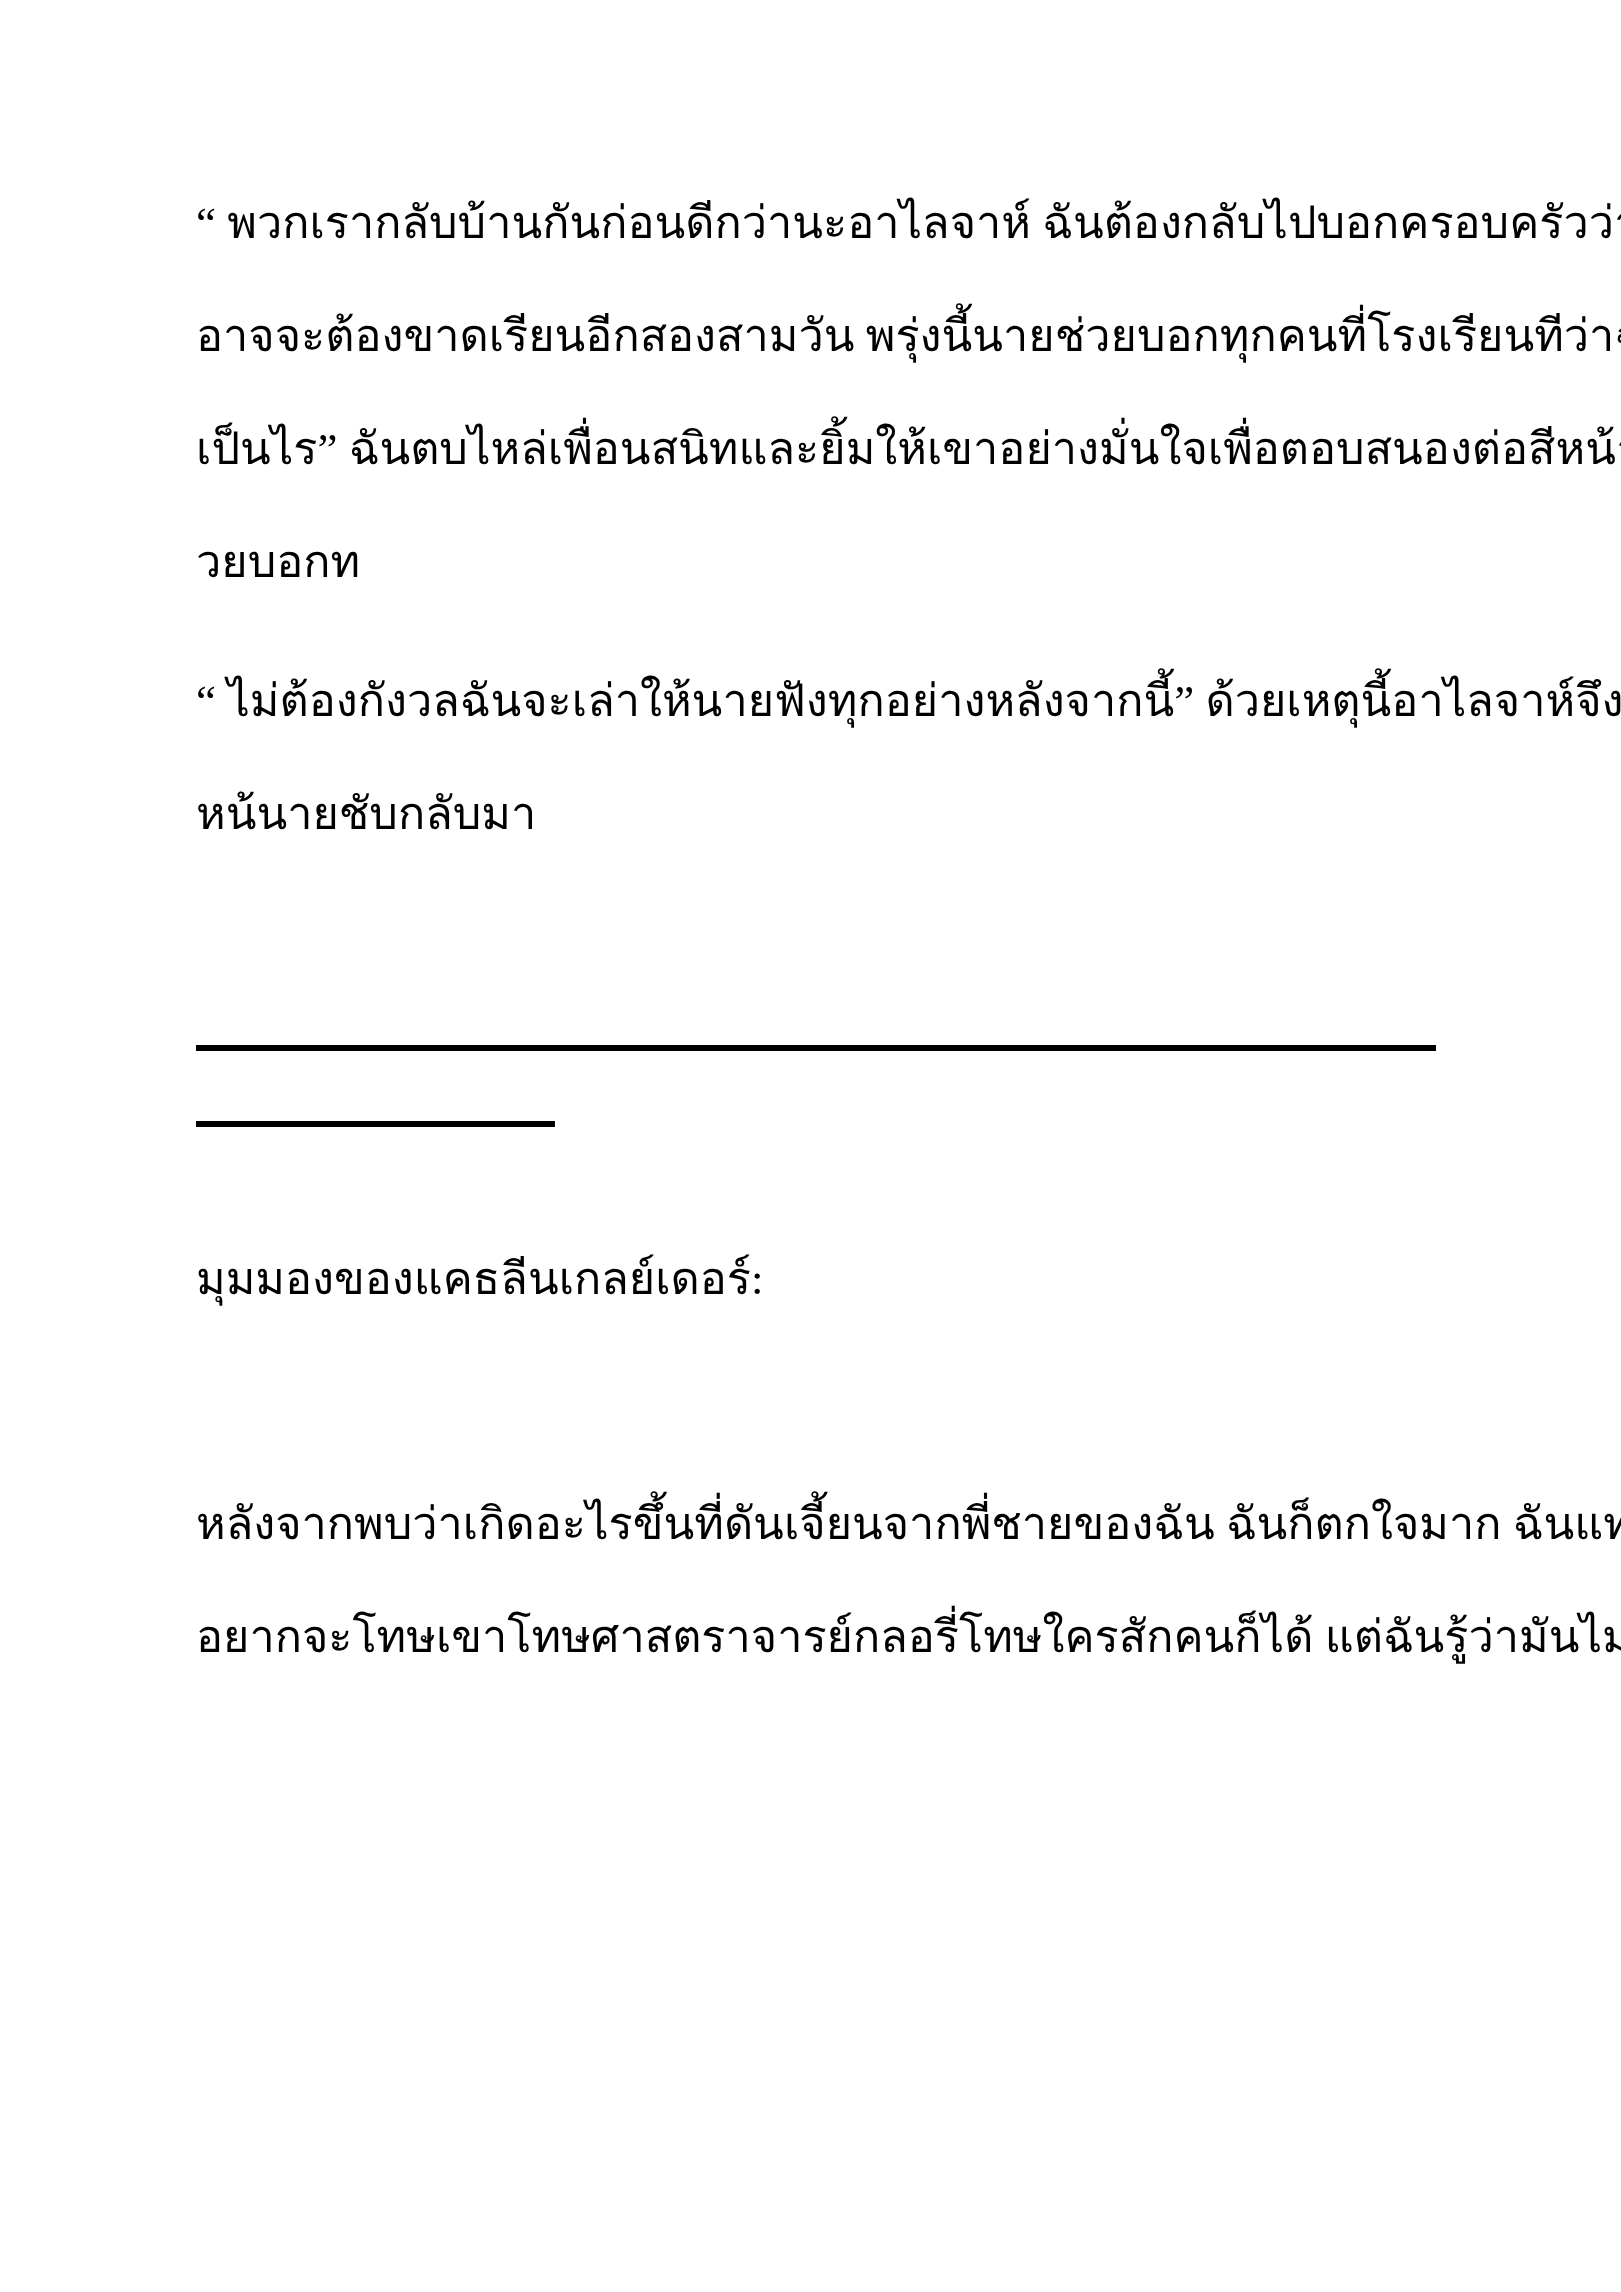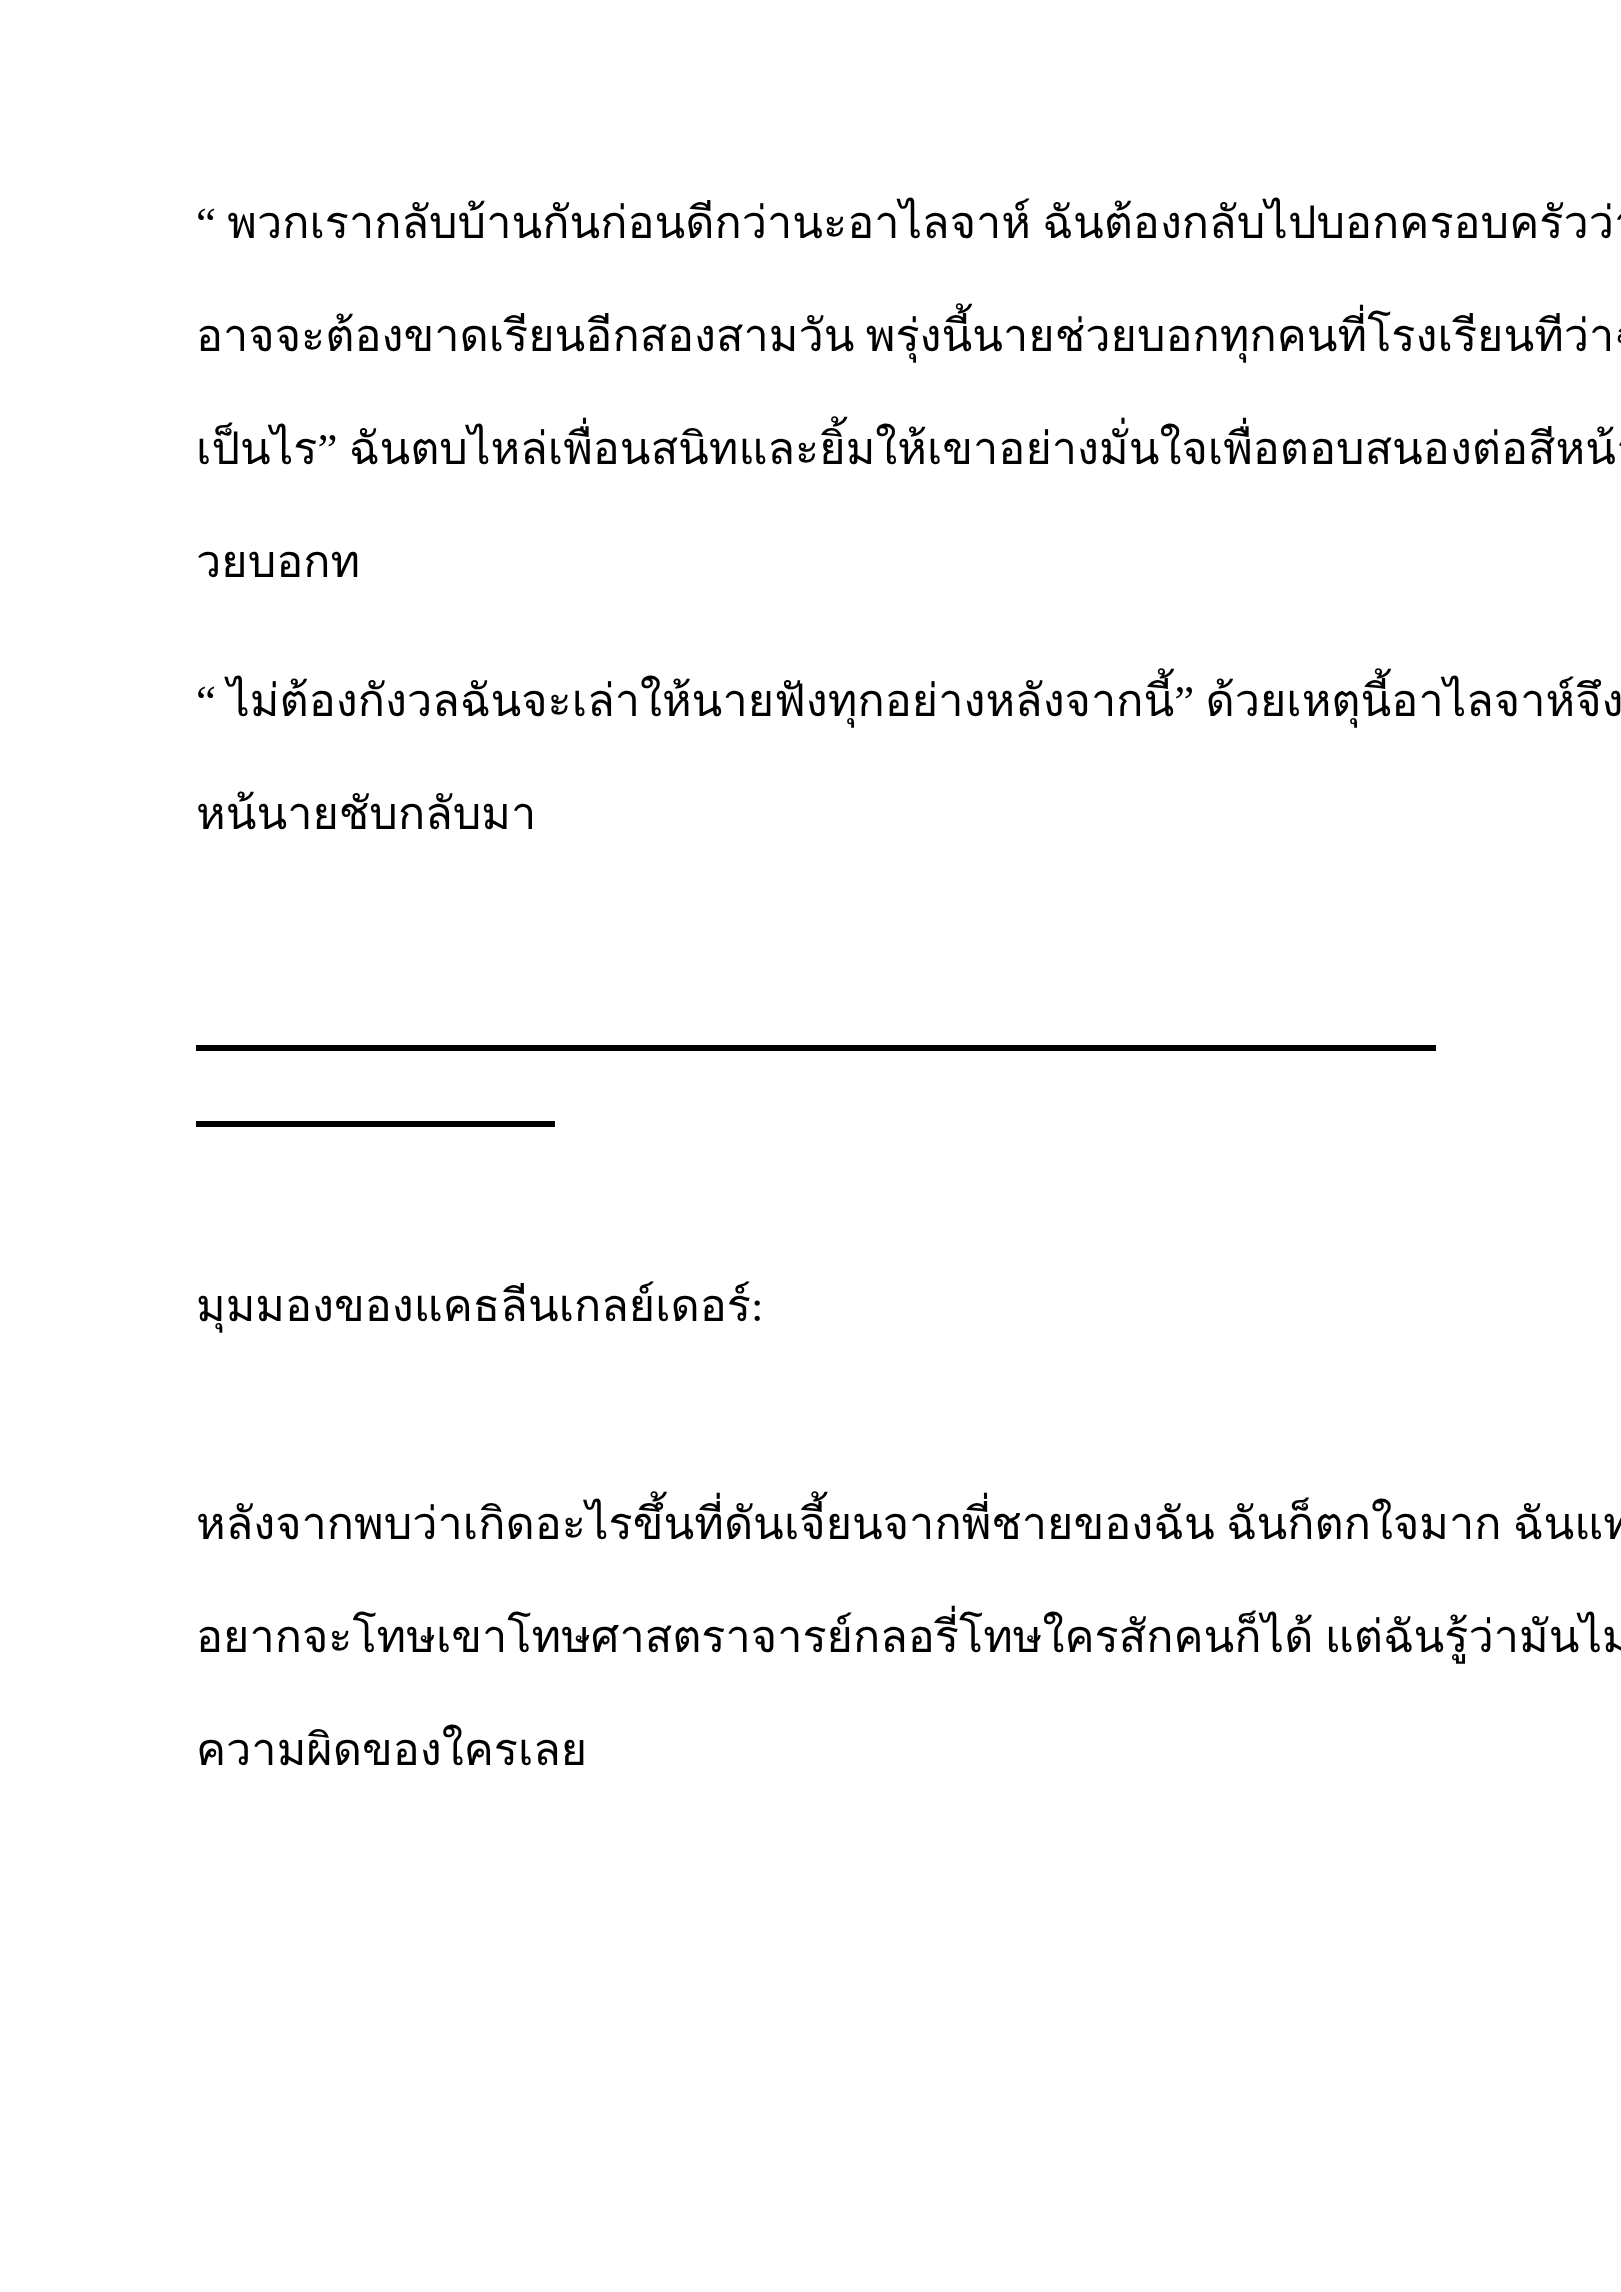--- a/index.html
+++ b/index.html
@@ -50,24 +50,23 @@
   </div>
 
   <div class="para" style="top:645px">
     <span class="line">“ ไม่ต้องกังวลฉันจะเล่าให้นายฟังทุกอย่างหลังจากนี้” ด้วยเหตุนี้อาไลจาห์จึงพยัก</span>
     <span class="line">หน้นายชับกลับมา</span>
   </div>
 
   <div class="divider divider-long" style="top:1045px"></div>
   <div class="divider divider-short" style="top:1121px"></div>
 
-  <div class="para" style="top:1250px">
+  <div class="para" style="top:1223px">
     <span class="line">มุมมองของแคธลีนเกลย์เดอร์:</span>
   </div>
 
   <div class="para" style="top:1468px">
     <span class="line">หลังจากพบว่าเกิดอะไรขึ้นที่ดันเจี้ยนจากพี่ชายของฉัน ฉันก็ตกใจมาก ฉันแทบ</span>
     <span class="line">อยากจะโทษเขาโทษศาสตราจารย์กลอรี่โทษใครสักคนก็ได้ แต่ฉันรู้ว่ามันไม่ใช่</span>
-    <span class="line">ความผิดของใครเลย</span>
   </div>
 
 </div>
 
 
 </body></html>

